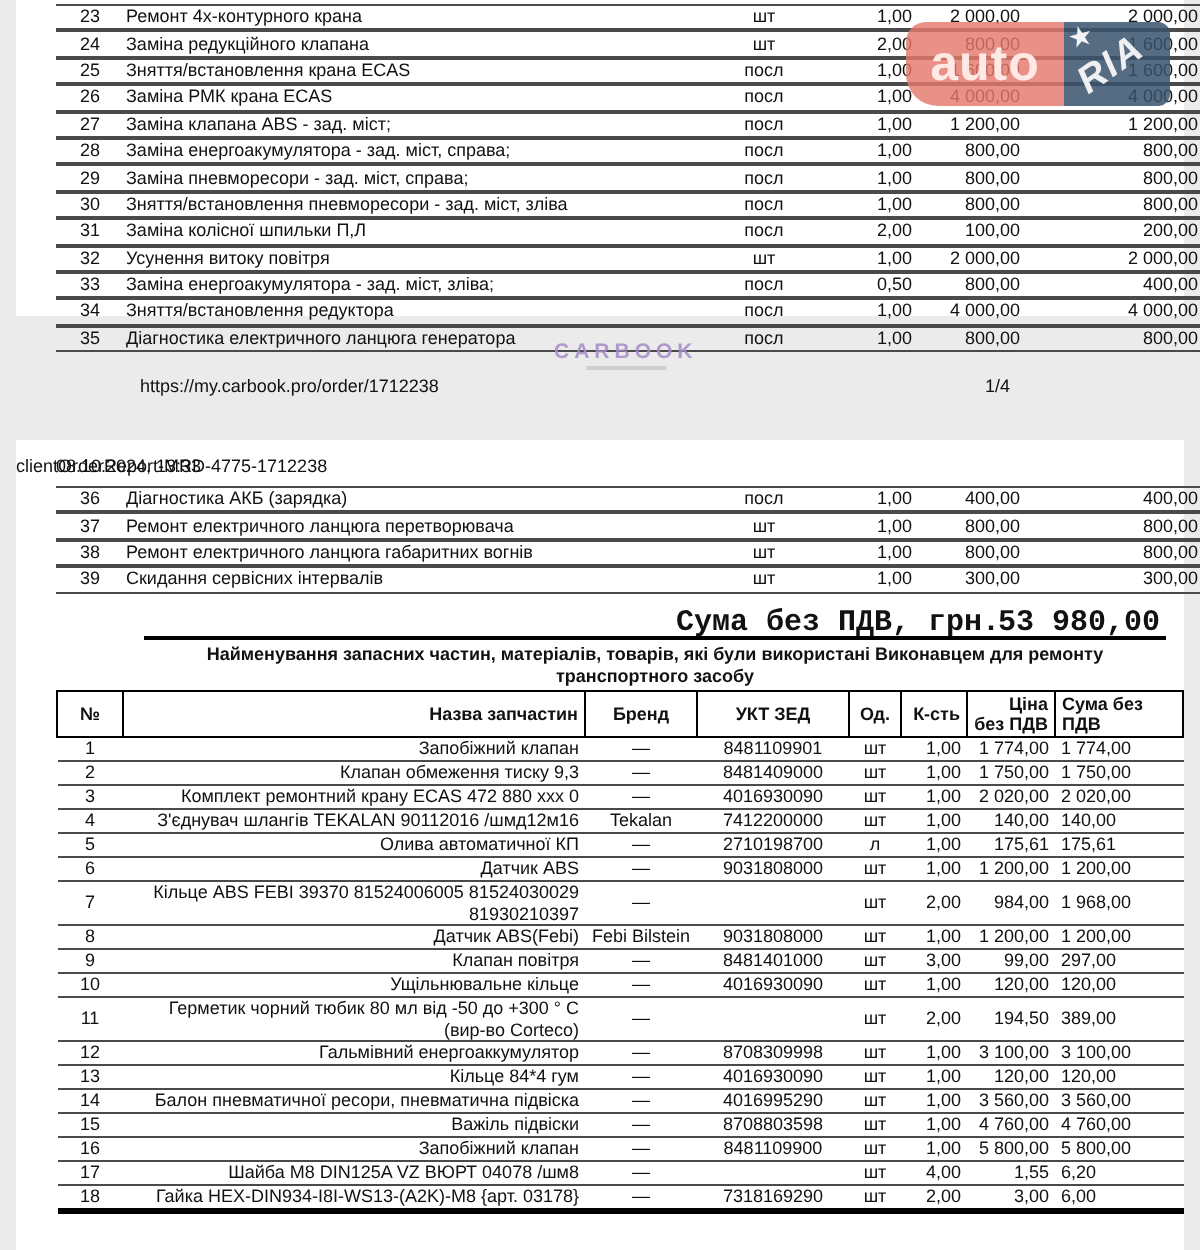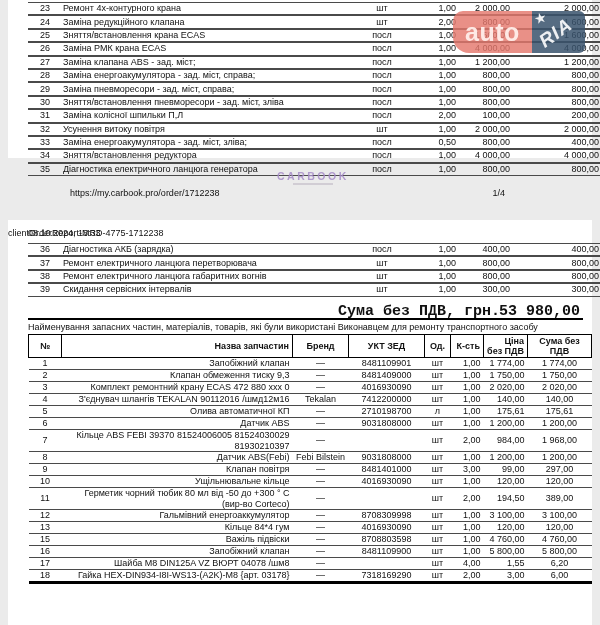--- a/index.html
+++ b/index.html
@@ -21,33 +21,33 @@
   .hdr2{position:absolute;top:8px;left:0;width:100%;height:12px;font-size:9px;}
   .hdr2 .dt{position:absolute;left:20px;top:0;}
   .hdr2 .ctr{position:absolute;left:0;width:100%;top:0;}
   .footer{position:absolute;top:188px;left:0;width:100%;height:12px;font-size:9px;}
   .footer .url{position:absolute;left:62px;top:0;}
   .footer .pg{position:absolute;right:87px;top:0;}
   .total-row{position:absolute;top:83px;left:0;width:100%;height:14px;font-weight:bold;font-size:15px;font-family:Liberation Mono, monospace;}
   .total-row .lbl{position:absolute;right:92px;top:0;}
   .total-row .val{position:absolute;right:12px;top:0;}
   .parts-block{position:absolute;top:98px;left:20px;width:555px;}
-  .parts-title{border-top:2.5px solid #000;font-weight:normal;font-size:9px;padding:2px 0 1px 0;line-height:11px;}
+  .parts-title{border-top:2.5px solid #000;font-weight:bold;font-size:9px;text-align:center;padding:2px 0 1px 0;line-height:11px;margin-left:44px;}
   #parts{border-collapse:collapse;}
   #parts th{border:1.8px solid #000;font-size:9px;line-height:10px;padding:1px 3px;vertical-align:middle;background:#fff;}
   #parts td{border-top:1.4px solid #4a4a4a;border-bottom:1.4px solid #4a4a4a;padding:0 3px;height:11px;line-height:10.5px;vertical-align:middle;font-size:9px;}
   #parts tbody tr:last-child td{border-bottom:3px solid #000;}
   #parts .c-no{width:26px;text-align:center;}
   #parts .c-nm{width:224px;text-align:right;}
   #parts .c-br{width:49px;text-align:center;}
   #parts .c-ukt{width:69px;text-align:center;}
   #parts .c-od{width:19px;text-align:center;}
   #parts .c-qt{width:26px;text-align:right;}
   #parts .c-pr{width:37px;text-align:right;}
-  #parts .c-sm{width:57px;text-align:center;}
+  #parts .c-sm{width:57px;text-align:left;}
   th.c-nm{text-align:left;}
   
   .wm-autoria{position:absolute;top:11px;left:445px;width:132px;height:42px;display:flex;pointer-events:none;}
   .wm-auto{width:79px;height:42px;background:rgba(228,120,109,0.82);border-radius:10px 0 0 16px;display:flex;align-items:center;justify-content:center;color:rgba(255,238,234,0.95);font-weight:bold;font-size:25px;letter-spacing:0.5px;}
   .wm-ria{position:relative;width:53px;height:42px;background:rgba(56,82,108,0.85);border-radius:0 6px 6px 0;overflow:hidden;}
   .wm-ria .star{position:absolute;top:-1px;left:2px;color:rgba(255,255,255,0.92);font-size:14px;transform:rotate(-15deg);}
   .wm-ria .ria{position:absolute;top:11px;left:6px;color:rgba(255,255,255,0.9);font-weight:bold;font-style:italic;font-size:19px;transform:rotate(-35deg);letter-spacing:1px;}
   .wm-carbook{position:absolute;top:170px;left:269px;color:rgba(166,140,200,0.85);font-size:10.5px;font-weight:bold;letter-spacing:2.5px;}
   .wm-carbook .tagline{display:block;margin:1px auto 0 auto;width:40px;height:2px;background:rgba(160,150,170,0.35);}
 </style>
@@ -397,20 +397,30 @@
     <td class="c-no">13</td>
     <td class="c-nm">Кільце 84*4 гум</td>
     <td class="c-br">—</td>
     <td class="c-ukt">4016930090</td>
     <td class="c-od">шт</td>
     <td class="c-qt">1,00</td>
     <td class="c-pr">120,00</td>
     <td class="c-sm">120,00</td>
   </tr>
 
+  <tr>
+    <td class="c-no">14</td>
+    <td class="c-nm">Балон пневматичної ресори, пневматична підвіска</td>
+    <td class="c-br">—</td>
+    <td class="c-ukt">4016995290</td>
+    <td class="c-od">шт</td>
+    <td class="c-qt">1,00</td>
+    <td class="c-pr">3 560,00</td>
+    <td class="c-sm">3 560,00</td>
+  </tr>
 
   <tr>
     <td class="c-no">15</td>
     <td class="c-nm">Важіль підвіски</td>
     <td class="c-br">—</td>
     <td class="c-ukt">8708803598</td>
     <td class="c-od">шт</td>
     <td class="c-qt">1,00</td>
     <td class="c-pr">4 760,00</td>
     <td class="c-sm">4 760,00</td>

